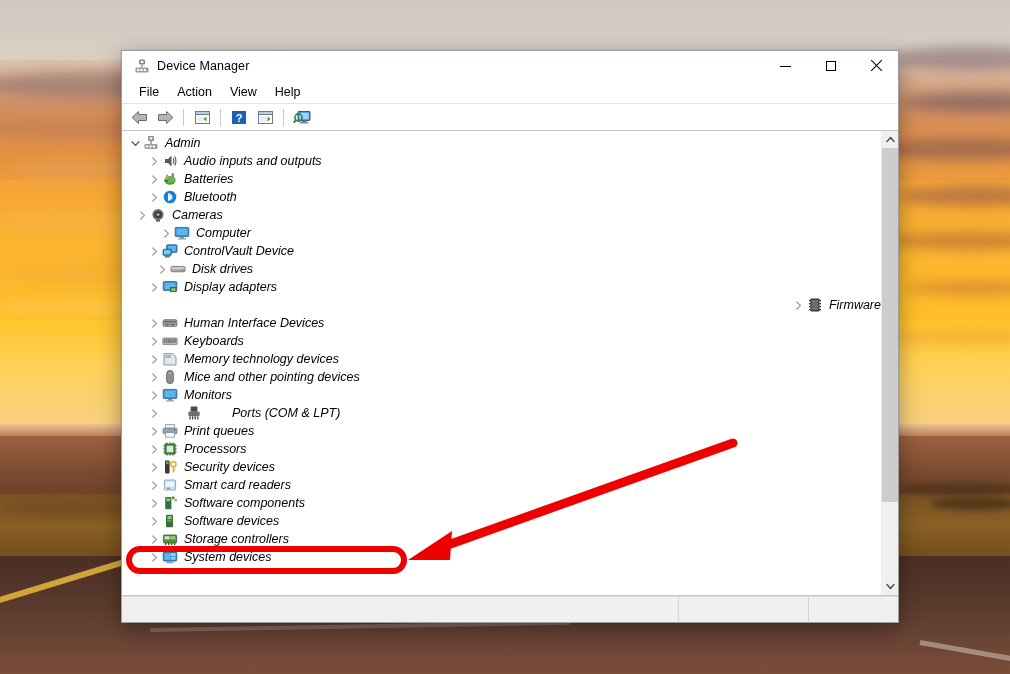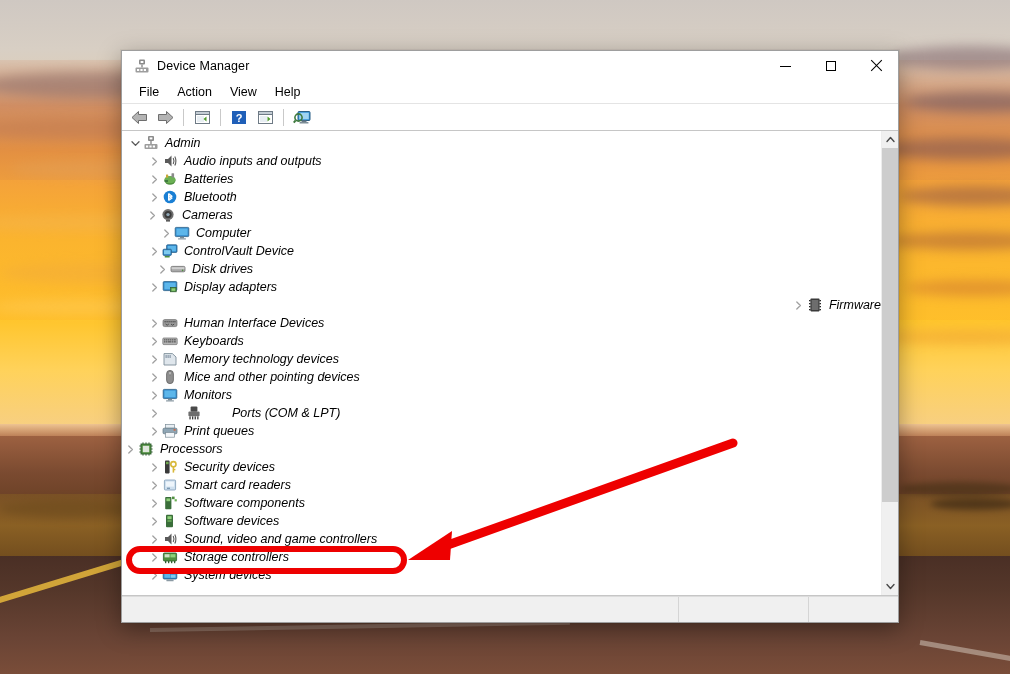--- a/index.html
+++ b/index.html
@@ -372,21 +372,21 @@
             <svg width="7" height="9" viewBox="0 0 7 9">
               <path d="M1.8 1 L5.4 4.5 L1.8 8" fill="none" stroke="#a0a0a0" stroke-width="1.3" stroke-linecap="round" stroke-linejoin="round"></path>
             </svg>
           </span>
           <span class="node-icon"><svg width="16" height="16" viewBox="0 0 16 16">
               <circle cx="8" cy="8" r="6.3" fill="#1a7fd4"></circle>
               <path d="M6.6 4.6 L10 7.2 L6.6 9.8 M6.6 11.6 L10 9 L6.6 6.4 M6.6 4.6 L6.6 11.6" stroke="#fff" stroke-width="1.2" fill="none" stroke-linejoin="round"></path>
             </svg></span>
           <span class="node-label">Bluetooth</span>
         </div>
-        <div class="tree-row" style="padding-left: 22px;">
+        <div class="tree-row" style="padding-left: 12px;">
           <span class="chev">
             <svg width="7" height="9" viewBox="0 0 7 9">
               <path d="M1.8 1 L5.4 4.5 L1.8 8" fill="none" stroke="#a0a0a0" stroke-width="1.3" stroke-linecap="round" stroke-linejoin="round"></path>
             </svg>
           </span>
           <span class="node-icon"><svg width="16" height="16" viewBox="0 0 16 16">
               <circle cx="8" cy="7.6" r="5.6" fill="#6e6e6e"></circle>
               <circle cx="8" cy="7.6" r="3.6" fill="#3a3a3a"></circle>
               <circle cx="8" cy="7.6" r="1.7" fill="#8fa6b5"></circle>
               <rect x="6" y="13" width="4" height="1.6" fill="#5a5a5a"></rect>
@@ -582,21 +582,21 @@
             </svg>
           </span>
           <span class="node-icon"><svg width="16" height="16" viewBox="0 0 16 16">
               <rect x="3.6" y="1.6" width="8.8" height="3.6" fill="#e8eef3" stroke="#7d8d98" stroke-width=".7"></rect>
               <rect x="1" y="5.2" width="14" height="5.6" rx="1.2" fill="#8fa6b5" stroke="#5f7380" stroke-width=".7"></rect>
               <rect x="3.6" y="9.6" width="8.8" height="4.6" fill="#f4f7fa" stroke="#7d8d98" stroke-width=".7"></rect>
               <rect x="11.6" y="6.2" width="2" height="1.4" fill="#d85a2e"></rect>
             </svg></span>
           <span class="node-label">Print queues</span>
         </div>
-        <div class="tree-row" style=" align-items: center;">
+        <div class="tree-row" style="padding-left: 24px; align-items: center;">
           <span class="chev">
             <svg width="7" height="9" viewBox="0 0 7 9">
               <path d="M1.8 1 L5.4 4.5 L1.8 8" fill="none" stroke="#a0a0a0" stroke-width="1.3" stroke-linecap="round" stroke-linejoin="round"></path>
             </svg>
           </span>
           <span class="node-icon"><svg width="16" height="16" viewBox="0 0 16 16">
               <rect x="3" y="3" width="10" height="10" fill="#4f8f3f" stroke="#2f5d2f" stroke-width=".9"></rect>
               <rect x="4.8" y="4.8" width="6.4" height="6.4" fill="#dfe6dc"></rect>
               <g stroke="#2f5d2f" stroke-width="1">
                 <line x1="5" y1="1.4" x2="5" y2="3"></line>
@@ -670,33 +670,20 @@
             </svg></span>
           <span class="node-label">Software devices</span>
         </div>
         <div class="tree-row" style="padding-left: 24px;">
           <span class="chev">
             <svg width="7" height="9" viewBox="0 0 7 9">
               <path d="M1.8 1 L5.4 4.5 L1.8 8" fill="none" stroke="#a0a0a0" stroke-width="1.3" stroke-linecap="round" stroke-linejoin="round"></path>
             </svg>
           </span>
           <span class="node-icon"><svg width="16" height="16" viewBox="0 0 16 16">
-              <path d="M3 6 L6 6 L9.5 2.5 L9.5 13.5 L6 10 L3 10 Z" fill="#5a5a5a"></path>
-              <path d="M11.2 5 Q12.8 8 11.2 11" stroke="#5a5a5a" stroke-width="1.1" fill="none"></path>
-              <path d="M12.8 3.4 Q15 8 12.8 12.6" stroke="#5a5a5a" stroke-width="1.1" fill="none"></path>
-            </svg></span>
-          <span class="node-label">Sound, video and game controllers</span>
-        </div>
-        <div class="tree-row" style="padding-left: 24px;">
-          <span class="chev">
-            <svg width="7" height="9" viewBox="0 0 7 9">
-              <path d="M1.8 1 L5.4 4.5 L1.8 8" fill="none" stroke="#a0a0a0" stroke-width="1.3" stroke-linecap="round" stroke-linejoin="round"></path>
-            </svg>
-          </span>
-          <span class="node-icon"><svg width="16" height="16" viewBox="0 0 16 16">
               <rect x="1.4" y="4" width="13.2" height="8" rx="1" fill="#4f8f3f" stroke="#2f5d2f" stroke-width=".8"></rect>
               <rect x="2.6" y="5.2" width="5" height="3.2" fill="#cfe0c8"></rect>
               <rect x="8.4" y="5.2" width="5" height="3.2" fill="#8fd17a"></rect>
               <g fill="#2f5d2f">
                 <rect x="3" y="12" width="1.3" height="2.2"></rect>
                 <rect x="6" y="12" width="1.3" height="2.2"></rect>
                 <rect x="9" y="12" width="1.3" height="2.2"></rect>
                 <rect x="12" y="12" width="1.3" height="2.2"></rect>
               </g>
             </svg></span>

